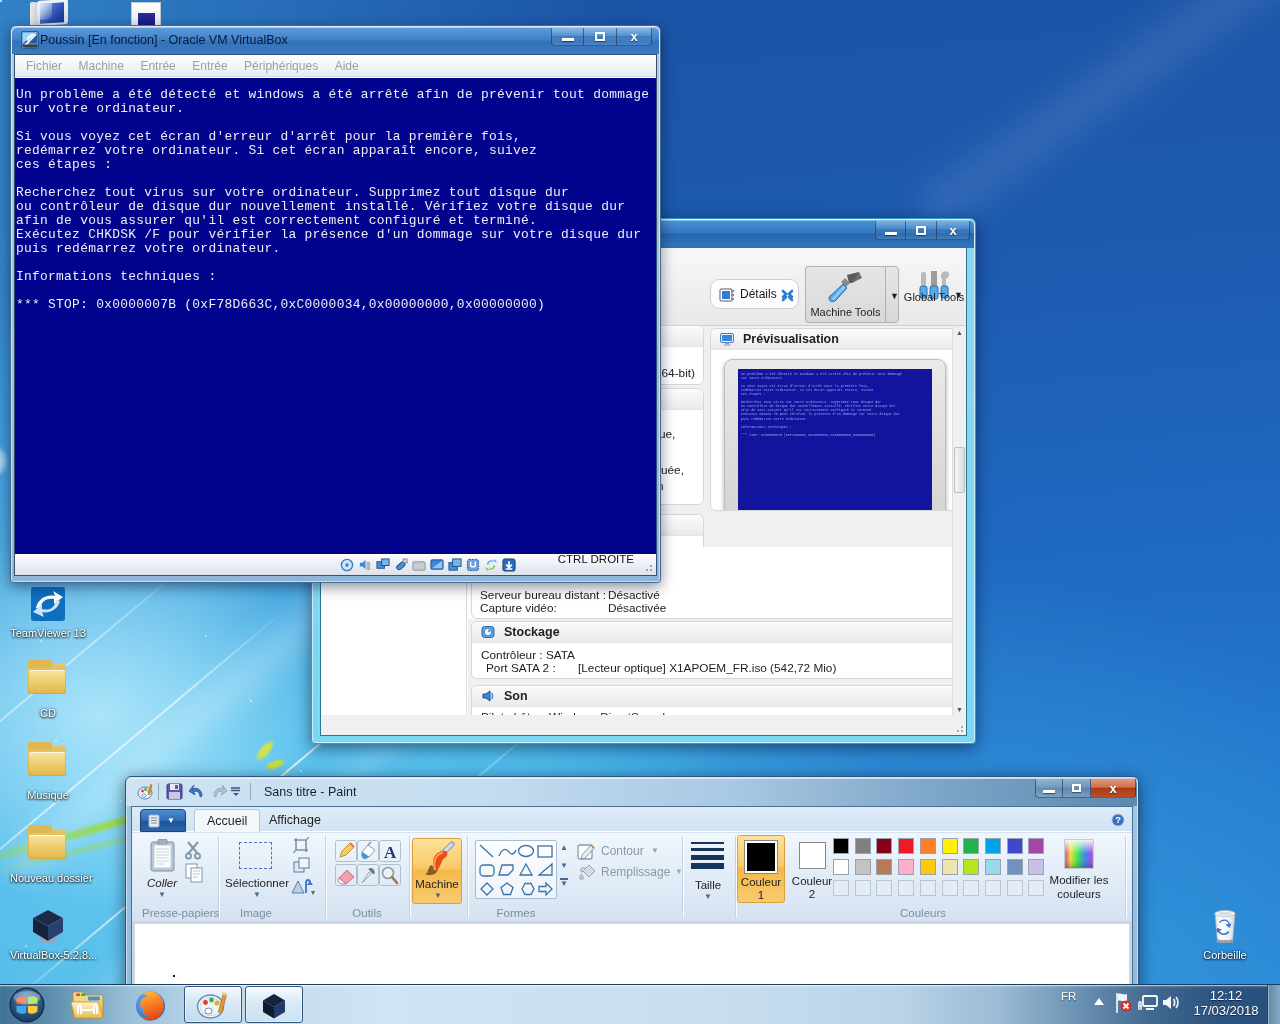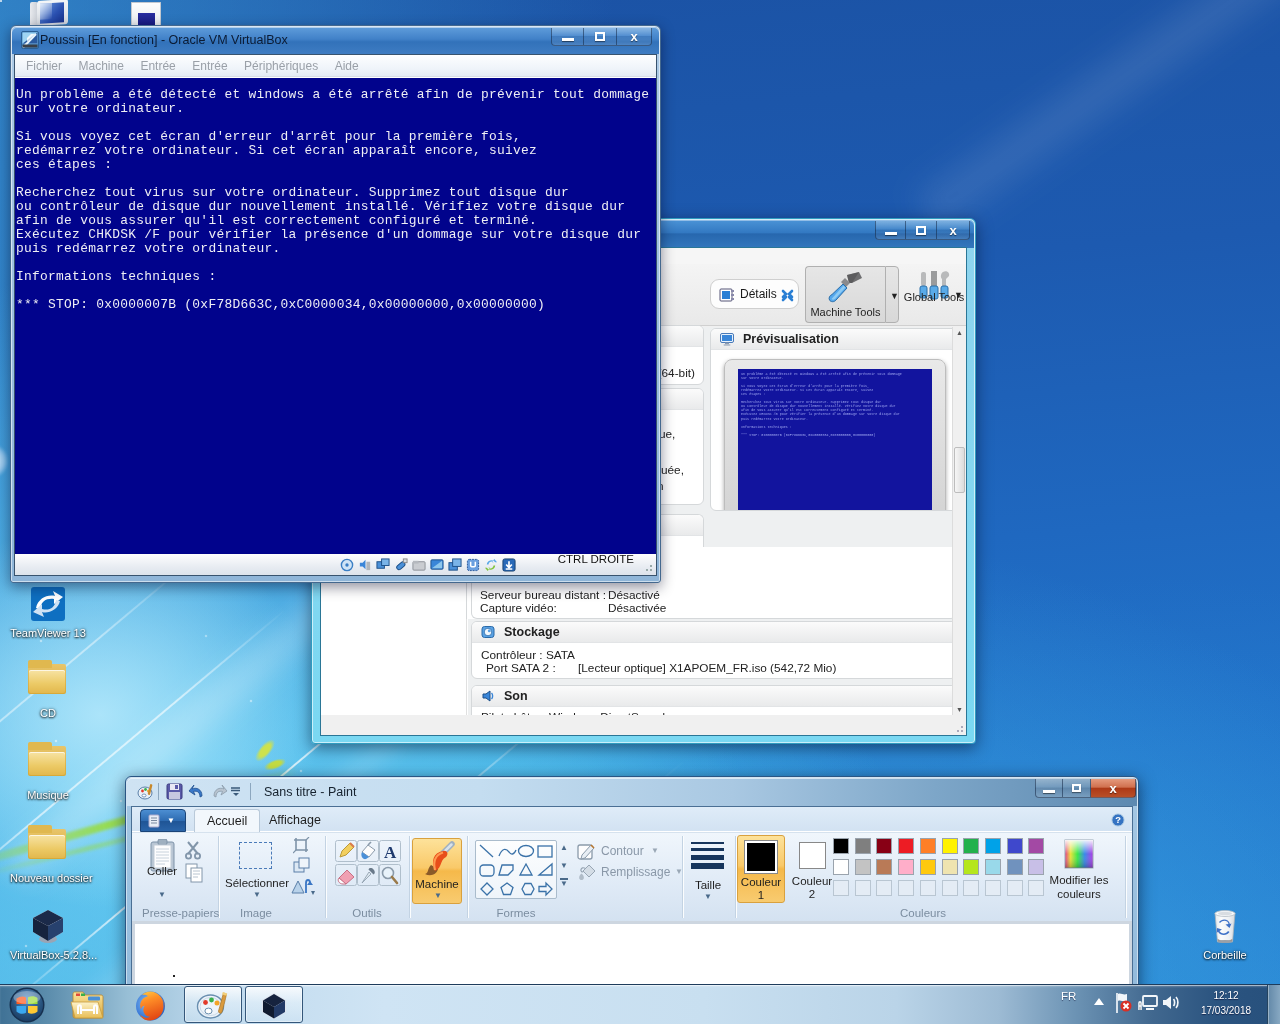--- a/index.html
+++ b/index.html
@@ -106,21 +106,21 @@
 .rbtn-label{font-size:11.5px;color:#1e1e1e;text-align:center;white-space:nowrap;}
 
 #w3 .canvaswrap{position:absolute;left:0;right:0;top:114px;bottom:0;background:#cdd6e0;}
 #w3 .canvas{position:absolute;left:3px;top:3px;right:3px;bottom:0;background:#fff;}
 
 #taskbar{position:absolute;left:0;bottom:0;width:1280px;height:40px;
 background:linear-gradient(90deg,#3f7195 0%,#5e8fae 4%,#98bfd6 10%,#c0daee 17%,#cfe4f4 30%,#c8dff0 55%,#bad4e8 70%,#9dbbd4 78%,#6c93b4 84%,#41688f 90%,#2b5480 95%,#27507c 100%);
 box-shadow:inset 0 1px 0 rgba(255,255,255,.5), inset 0 2px 2px rgba(255,255,255,.2);border-top:1px solid #1e3c5c;}
 .tbbtn{position:absolute;top:1px;height:37px;border:1px solid #35577a;border-radius:3px;background:linear-gradient(180deg,rgba(255,255,255,.85),rgba(235,245,252,.55) 45%,rgba(210,230,245,.45));box-shadow:inset 0 0 0 1px rgba(255,255,255,.45);}
 .trayico{position:absolute;}
-#clock{position:absolute;right:16px;top:3px;width:76px;text-align:center;color:#fff;font-size:10px;text-shadow:0 1px 1px rgba(0,0,40,.6);line-height:15px;}
+#clock{position:absolute;right:16px;top:3px;width:76px;text-align:center;color:#fff;font-size:13px;text-shadow:0 1px 1px rgba(0,0,40,.6);line-height:15px;}
 #showdesk{position:absolute;right:0;top:0;width:13px;height:40px;background:linear-gradient(90deg,#6288a8,#87a8c2);border-left:1px solid #24435f;box-shadow:inset 1px 0 0 rgba(255,255,255,.35);}
 </style></head>
 <body>
 <div id="screen">
   <div id="wall"></div>
   <div class="streak" id="stw3"></div>
   <div class="streak" id="stw1"></div>
   <div class="streak" id="stw2"></div>
   <div class="sline" style="left:-60px;top:835px;width:540px;height:2px;"></div>
   <div class="sline" style="left:-130px;top:760px;width:470px;height:1.5px;opacity:.8;"></div>
@@ -529,21 +529,21 @@
         <div class="rsep" style="left:550px;"></div>
         <div class="rsep" style="left:603px;"></div>
         <div class="rsep" style="left:993px;"></div>
 
         <svg style="position:absolute;left:18px;top:6px;" width="25" height="33" viewBox="0 0 25 33">
             <rect x="1" y="3" width="23" height="29" rx="2" fill="#b9c6d4" stroke="#7e93a8"></rect>
             <rect x="8" y="0" width="9" height="6" rx="2" fill="#9fb0c0" stroke="#7e93a8"></rect>
             <rect x="4" y="6" width="17" height="23" fill="#fdfdfe" stroke="#c2ccd6"></rect>
             <path d="M6 10h13M6 13h13M6 16h13M6 19h13M6 22h13M6 25h9" stroke="#c8d2dc" stroke-width="1"></path>
           </svg>
-        <div class="rbtn-label" style="position:absolute;left:0px;top:32px;width:60px;">Coller</div>
+        <div class="rbtn-label" style="position:absolute;left:0px;top:44px;width:60px;font-style:italic;">Coller</div>
         <span style="position:absolute;left:26px;top:57px;font-size:8px;color:#4a6a8a;">▼</span>
         <svg style="position:absolute;left:52px;top:7px;" width="20" height="20" viewBox="0 0 20 20">
             <path d="M4 2 L14 14 M14 2 L4 14" stroke="#8296aa" stroke-width="2"></path>
             <circle cx="4.5" cy="16" r="2.6" fill="none" stroke="#8296aa" stroke-width="1.8"></circle>
             <circle cx="13.5" cy="16" r="2.6" fill="none" stroke="#8296aa" stroke-width="1.8"></circle>
           </svg>
         <svg style="position:absolute;left:53px;top:30px;" width="19" height="20" viewBox="0 0 19 20">
             <rect x="1" y="1" width="11" height="14" fill="#fff" stroke="#8296aa"></rect>
             <rect x="6" y="5" width="11" height="14" fill="#fff" stroke="#8296aa"></rect>
             <path d="M8 8h7M8 11h7M8 14h5" stroke="#b8c4d0"></path>

